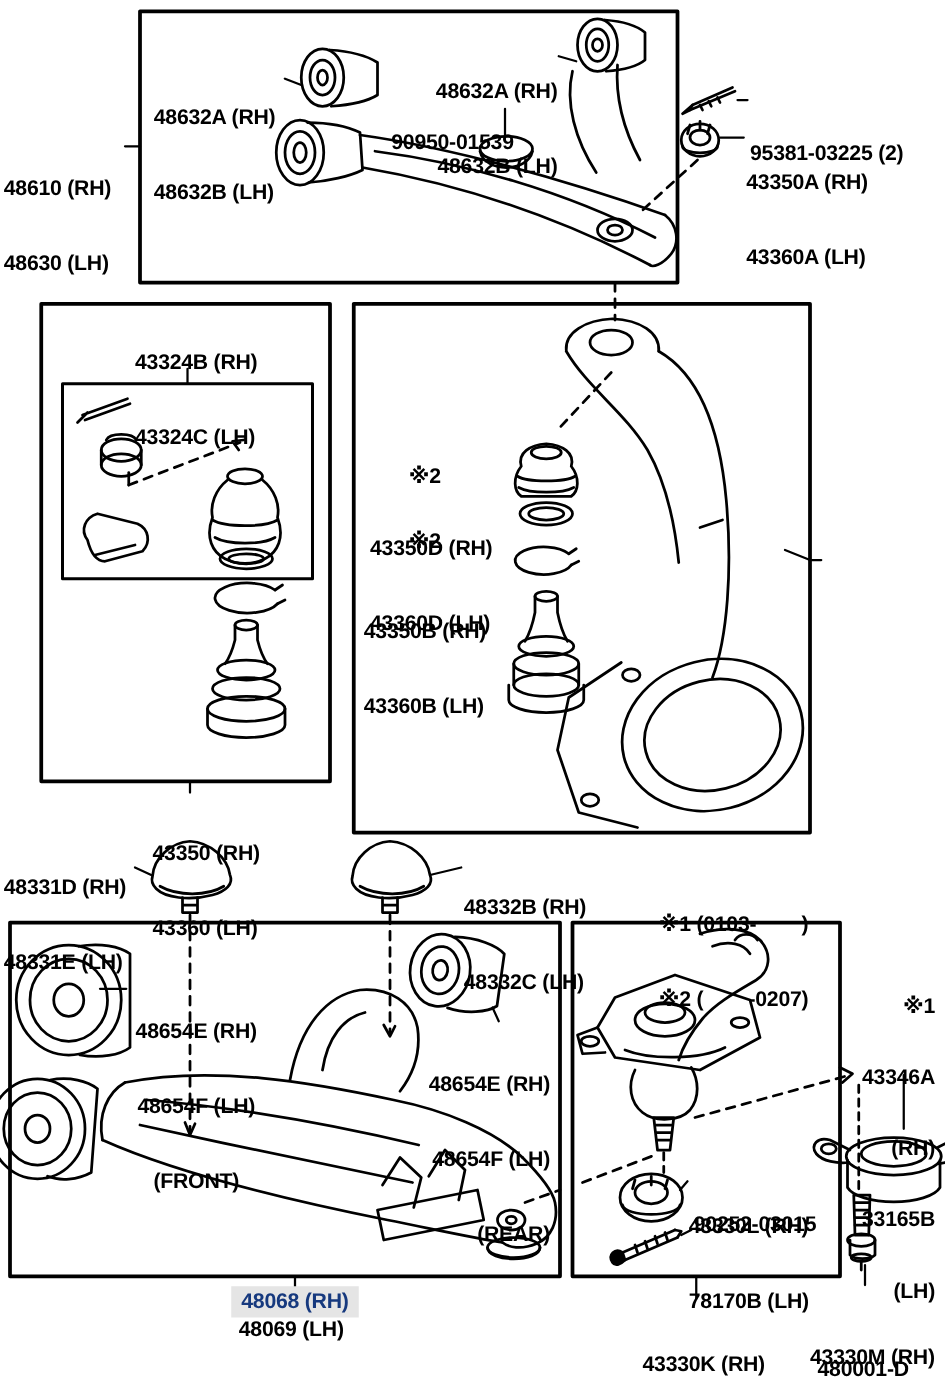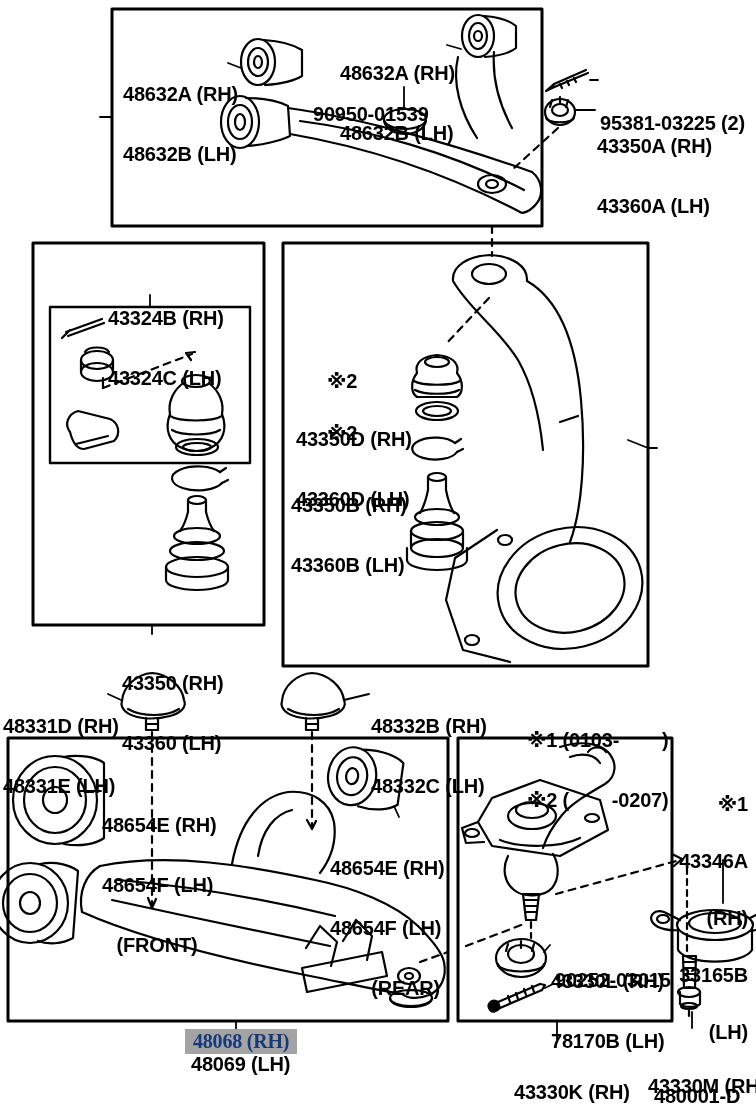--- a/index.html
+++ b/index.html
@@ -1,19 +1,19 @@
 <!DOCTYPE html>
 <html><head>
 <meta charset="utf-8">
 <style>
   html,body{margin:0;padding:0;background:#fff;}
   .canvas{position:relative;width:756px;height:1108px;background:#fff;overflow:hidden;
           font-family:"Liberation Sans","DejaVu Sans",sans-serif;}
   .art{position:absolute;left:0;top:0;}
-  .lbl{position:absolute;font-weight:700;font-size:20px;line-height:20px;color:#000;
+  .lbl{position:absolute;font-weight:700;font-size:17px;line-height:20px;color:#000;
        white-space:pre;letter-spacing:-0.2px;}
   .ctr{text-align:center;}
   .rgt{text-align:right;}
   .tight{line-height:19px;}
   .sel{padding:2px 8px 3px 8px;}
 </style>
 </head>
 <body>
 
 <div class="canvas">
@@ -231,20 +231,24 @@
       <path d="M680,992 L680,1004 A11 5 0 0 0 700,1004 L700,992"></path>
       <ellipse cx="689" cy="1006" rx="8" ry="3"></ellipse>
       <path stroke-dasharray="6 5" d="M687,868 L687,954"></path>
       <path stroke-dasharray="6 5" d="M689,1010 L689,1020"></path>
       <path stroke-width="1.8" d="M723,860 L723,903"></path>
       <path stroke-width="1.8" d="M692,1012 L692,1028"></path>
     </g>
   </g>
 </svg>
 
+<div class="lbl" style="left:3px;top:101px">
+  <div>48610 (RH)</div>
+  <div>48630 (LH)</div>
+</div>
 
 <div class="lbl" style="left:123px;top:44px">
   <div>48632A (RH)</div>
   <div>48632B (LH)</div>
 </div>
 
 <div class="lbl rgt" style="left:340px;top:23px;width:106px">
   <div>48632A (RH)</div>
   <div>48632B (LH)</div>
 </div>
@@ -255,21 +259,21 @@
 
 <div class="lbl" style="left:600px;top:73px">
   <div>95381-03225 (2)</div>
 </div>
 
 <div class="lbl" style="left:597px;top:96px">
   <div>43350A (RH)</div>
   <div>43360A (LH)</div>
 </div>
 
-<div class="lbl" style="left:108px;top:268px">
+<div class="lbl" style="left:108px;top:240px">
   <div>43324B (RH)</div>
   <div>43324C (LH)</div>
 </div>
 
 <div class="lbl" style="left:122px;top:633px">
   <div>43350 (RH)</div>
   <div>43360 (LH)</div>
 </div>
 
 <div class="lbl" style="left:327px;top:371px">※2</div>
@@ -280,21 +284,21 @@
 </div>
 
 <div class="lbl" style="left:327px;top:423px">※2</div>
 
 <div class="lbl" style="left:291px;top:455px">
   <div>43350B (RH)</div>
   <div>43360B (LH)</div>
 </div>
 
 
-<div class="lbl" style="left:3px;top:676px">
+<div class="lbl" style="left:3px;top:660px">
   <div>48331D (RH)</div>
   <div>48331E (LH)</div>
 </div>
 
 <div class="lbl" style="left:371px;top:676px">
   <div>48332B (RH)</div>
   <div>48332C (LH)</div>
 </div>
 
 <div class="lbl" style="left:527px;top:690px">
@@ -307,21 +311,21 @@
   <div>48654F (LH)</div>
   <div>(FRONT)</div>
 </div>
 
 <div class="lbl rgt" style="left:330px;top:818px;width:110px">
   <div>48654E (RH)</div>
   <div>48654F (LH)</div>
   <div>(REAR)</div>
 </div>
 
-<div class="lbl sel" style="left: 185px; top: 1029px; background: #a3a3a3; color: rgb(22, 57, 126); font-family: Liberation Serif, serif;">48068 (RH)</div>
+<div class="lbl sel" style="left: 185px; top: 1029px; background: #e5e5e5; color: rgb(22, 57, 126);">48068 (RH)</div>
 
 <div class="lbl" style="left:191px;top:1054px">48069 (LH)</div>
 
 <div class="lbl" style="left:551px;top:931px">
   <div>43330L (RH)</div>
   <div>78170B (LH)</div>
 </div>
 
 <div class="lbl" style="left:555px;top:970px">90252-03015</div>
 

